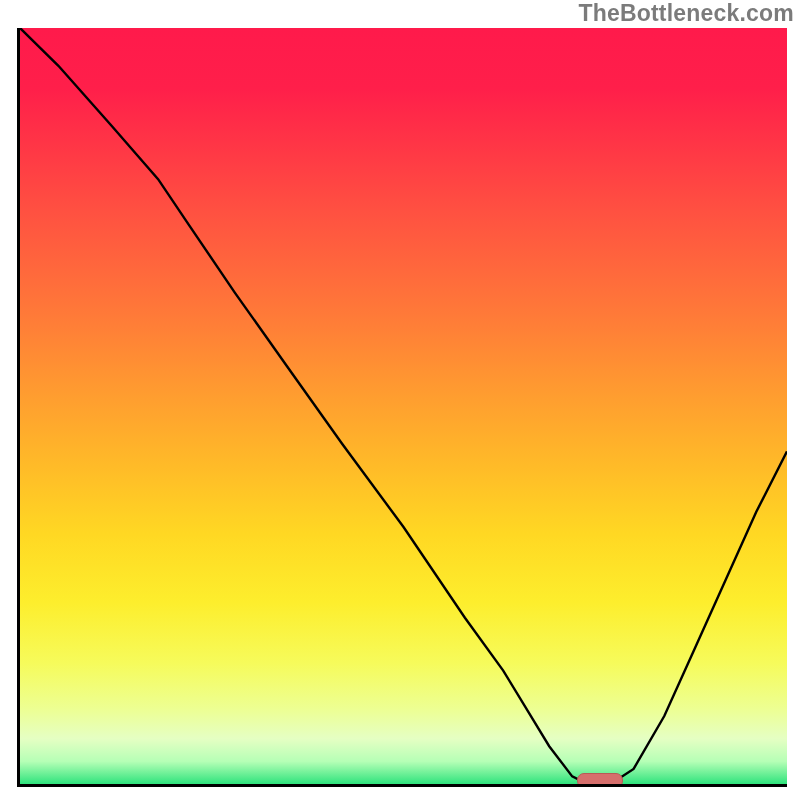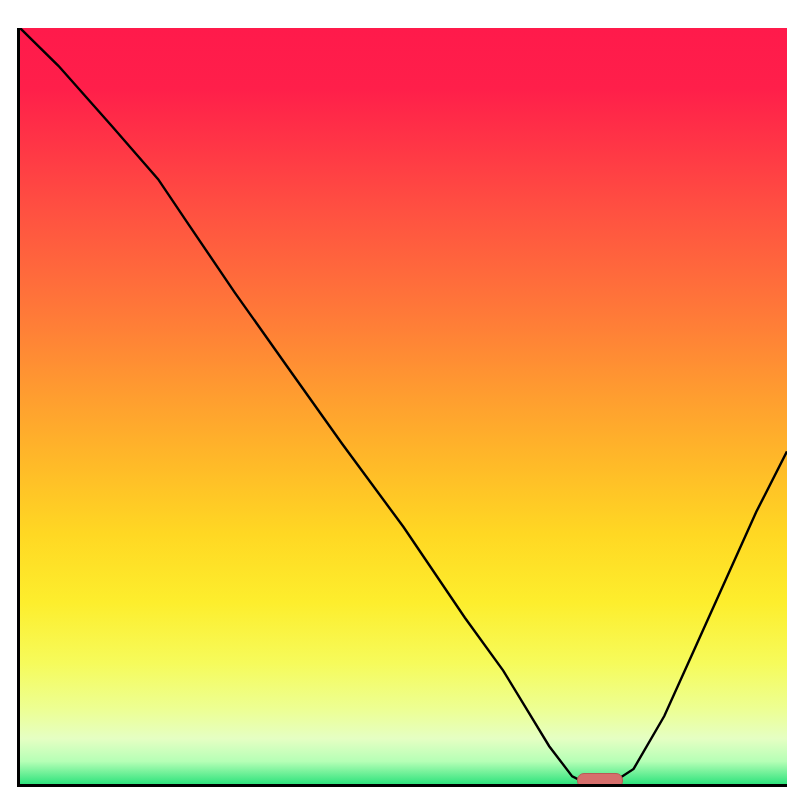--- a/index.html
+++ b/index.html
@@ -51,20 +51,21 @@
     background:#d66f6c;
     border:1px solid #b85a57;
     border-radius:7px;
   }
 </style>
 </head>
 <body>
 
 <div class="outer">
 
+  <div class="watermark">TheBottleneck.com</div>
 
   <div class="plot">
     <div class="gradient"></div>
 
     <svg class="curve" viewBox="0 0 767 756" preserveAspectRatio="none">
       <path d="M0.0 0.0 L38.4 37.8 L92.0 98.3 L138.1 151.2 L168.7 196.6 L214.8 264.6 L268.4 340.2 L322.1 415.8 L383.5 499.0 L444.9 589.7 L483.2 642.6 L506.2 680.4 L529.2 718.2 L552.2 748.4 L567.6 756.0 L590.6 756.0 L613.6 740.9 L644.3 688.0 L675.0 619.9 L705.6 551.9 L736.3 483.8 L767.0 423.4"></path>
     </svg>
 
     <div class="marker" style="left: 557.085px; top: 745px;"></div>
   </div>

